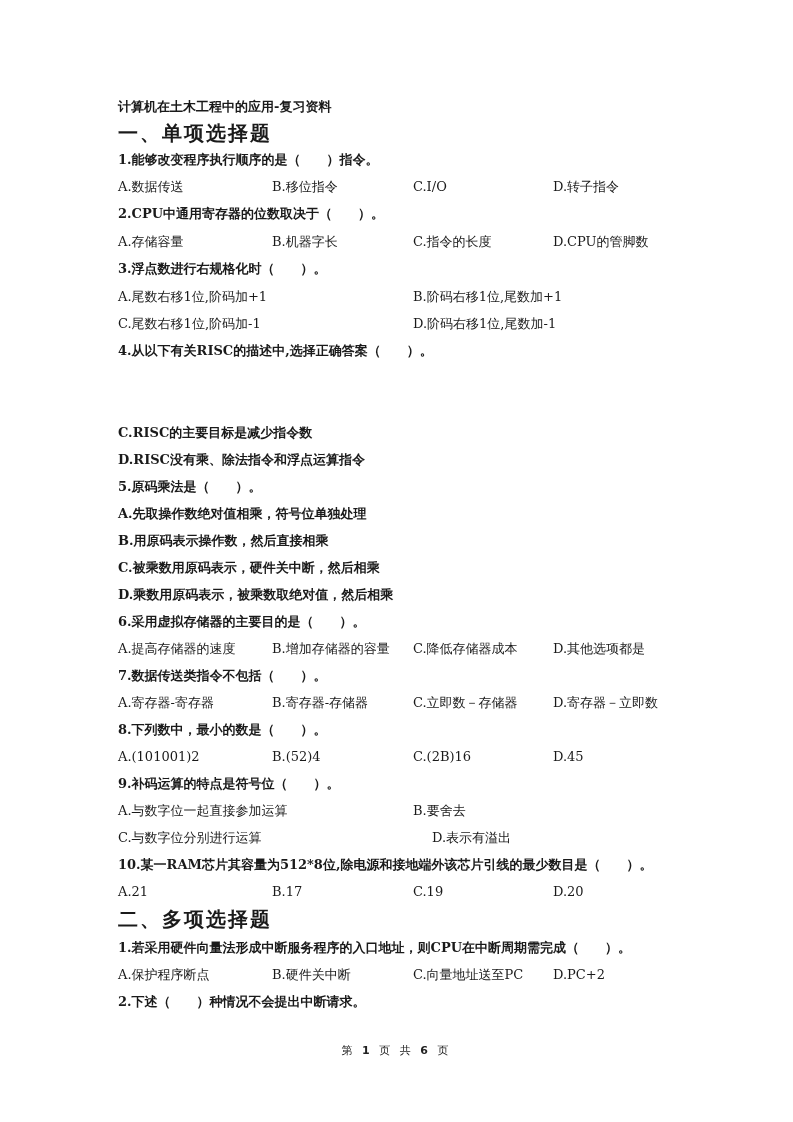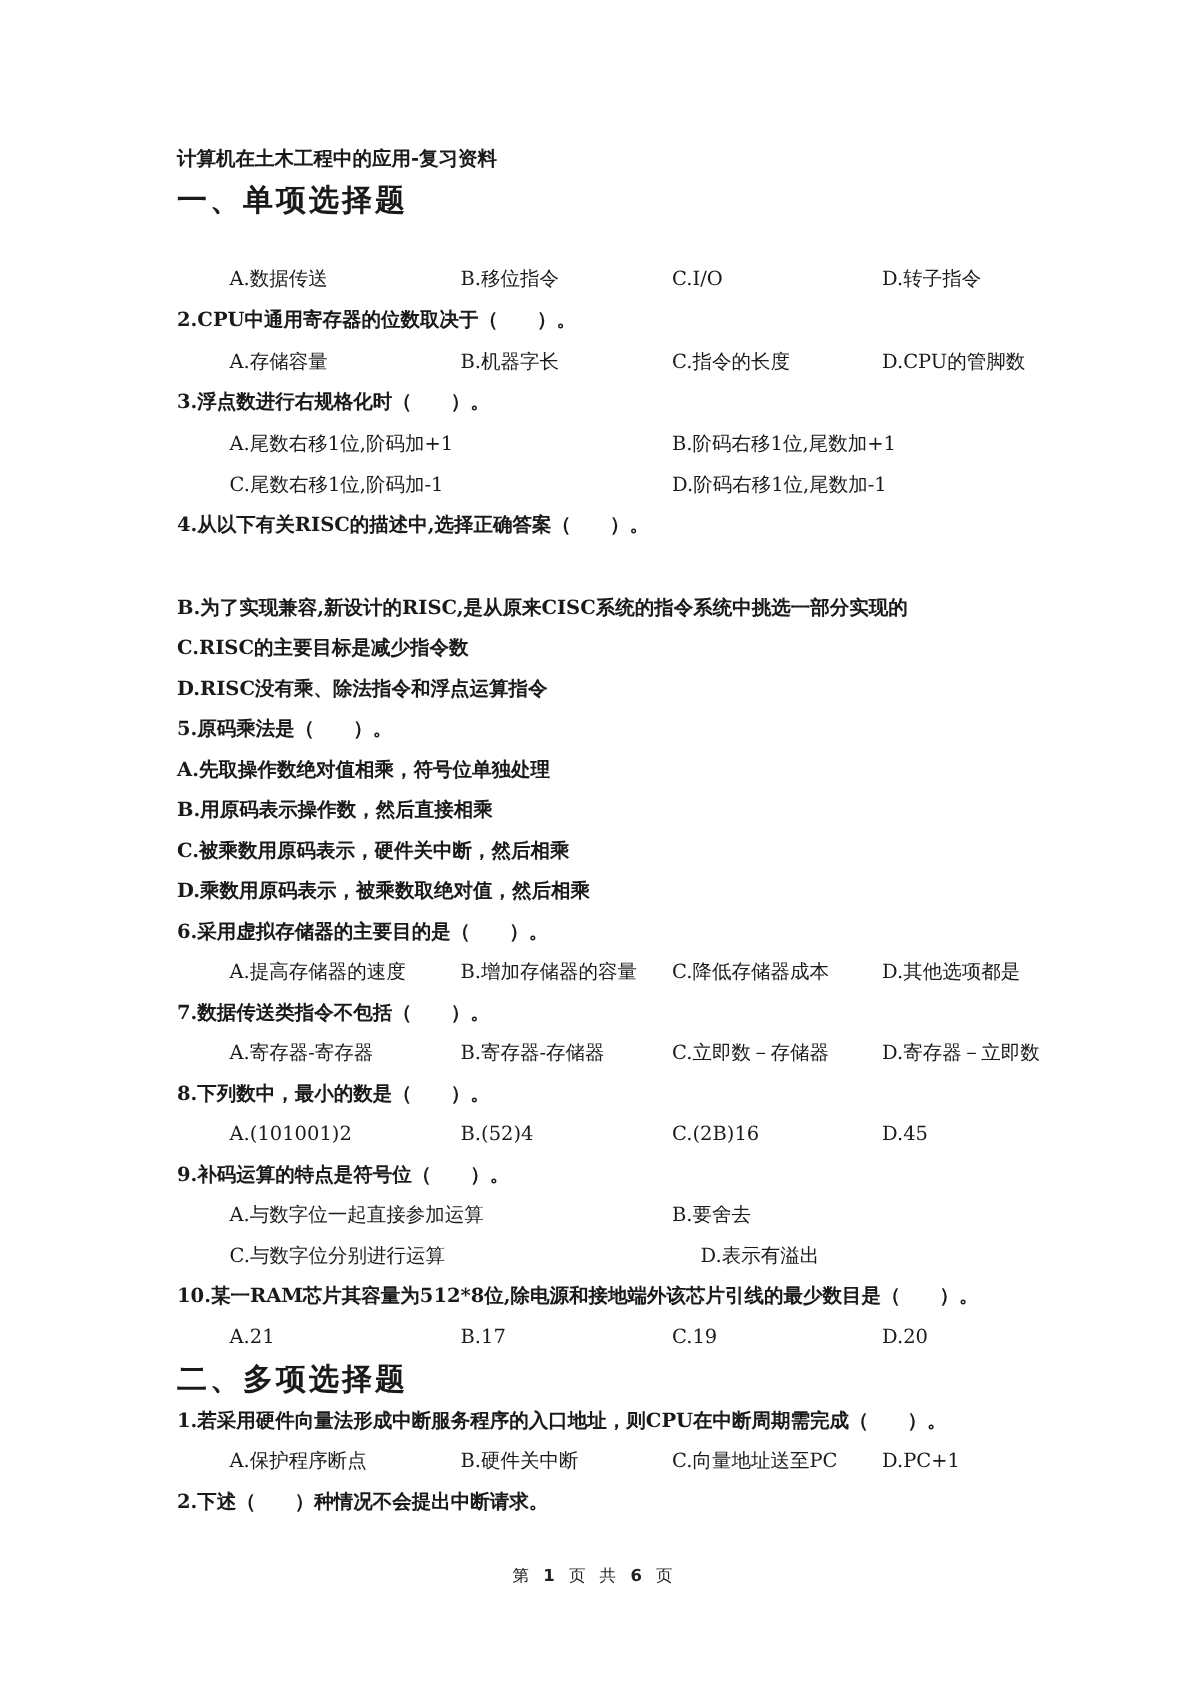--- a/index.html
+++ b/index.html
@@ -3,53 +3,53 @@
 <meta charset="utf-8">
 <style>
   html, body { margin:0; padding:0; background:#ffffff; }
   body { width:793px; height:1122px; position:relative; overflow:hidden;
          font-family: "DejaVu Serif", "Liberation Serif", serif; color:#1a1a1a; }
   .page { position:absolute; left:0; top:0; width:793px; height:1122px; background:#fff; }
   .line { position:absolute; left:118px; font-size:13px; line-height:16px; white-space:nowrap;font-weight:bold; }
   .title { font-family: "DejaVu Sans", "Liberation Sans", sans-serif; font-size:13px; }
   .section { font-weight:bold; font-size:20px; letter-spacing:2px; font-family: "DejaVu Sans", "Liberation Sans", sans-serif; }
   .section.light { font-weight:bold; }
-  .opt { position:absolute; font-size:13px; line-height:16px; white-space:nowrap;margin-left:35px; }
+  .opt { position:absolute; font-size:13px; line-height:16px; white-space:nowrap; }
   .footer { position:absolute; top:1043px; left:0; width:793px; text-align:center;
             font-family: "DejaVu Sans", "Liberation Sans", sans-serif; font-size:11px; letter-spacing:3px; color:#222; }
   .footer b { font-weight:bold; }
 </style>
 </head>
 <body>
 
 <div class="page">
 
   <div class="line title" style="top:99px">计算机在土木工程中的应用-复习资料</div>
 
   <div class="line section" style="top:125px">一、单项选择题</div>
 
+  <div class="line" style="top:152px">1.能够改变程序执行顺序的是（　　）指令。</div>
   <div class="opt" style="top:179px;left:118px">A.数据传送</div>
   <div class="opt" style="top:179px;left:272px">B.移位指令</div>
   <div class="opt" style="top:179px;left:413px">C.I/O</div>
   <div class="opt" style="top:179px;left:553px">D.转子指令</div>
 
   <div class="line" style="top:206px">2.CPU中通用寄存器的位数取决于（　　）。</div>
   <div class="opt" style="top:234px;left:118px">A.存储容量</div>
   <div class="opt" style="top:234px;left:272px">B.机器字长</div>
   <div class="opt" style="top:234px;left:413px">C.指令的长度</div>
   <div class="opt" style="top:234px;left:553px">D.CPU的管脚数</div>
 
   <div class="line" style="top:261px">3.浮点数进行右规格化时（　　）。</div>
   <div class="opt" style="top:289px;left:118px">A.尾数右移1位,阶码加+1</div>
   <div class="opt" style="top:289px;left:413px">B.阶码右移1位,尾数加+1</div>
   <div class="opt" style="top:316px;left:118px">C.尾数右移1位,阶码加-1</div>
   <div class="opt" style="top:316px;left:413px">D.阶码右移1位,尾数加-1</div>
 
   <div class="line" style="top:343px">4.从以下有关RISC的描述中,选择正确答案（　　）。</div>
-  <div class="line" style="top:398px">B.为了实现兼容,新设计的RISC,是从原来CISC系统的指令系统中挑选一部分实现的</div>
   <div class="line" style="top:425px">C.RISC的主要目标是减少指令数</div>
   <div class="line" style="top:452px">D.RISC没有乘、除法指令和浮点运算指令</div>
 
   <div class="line" style="top:479px">5.原码乘法是（　　）。</div>
   <div class="line" style="top:506px">A.先取操作数绝对值相乘，符号位单独处理</div>
   <div class="line" style="top:533px">B.用原码表示操作数，然后直接相乘</div>
   <div class="line" style="top:560px">C.被乘数用原码表示，硬件关中断，然后相乘</div>
   <div class="line" style="top:587px">D.乘数用原码表示，被乘数取绝对值，然后相乘</div>
 
   <div class="line" style="top:614px">6.采用虚拟存储器的主要目的是（　　）。</div>
@@ -81,21 +81,21 @@
   <div class="opt" style="top:884px;left:272px">B.17</div>
   <div class="opt" style="top:884px;left:413px">C.19</div>
   <div class="opt" style="top:884px;left:553px">D.20</div>
 
   <div class="line section light" style="top:911px">二、多项选择题</div>
 
   <div class="line" style="top:940px">1.若采用硬件向量法形成中断服务程序的入口地址，则CPU在中断周期需完成（　　）。</div>
   <div class="opt" style="top:967px;left:118px">A.保护程序断点</div>
   <div class="opt" style="top:967px;left:272px">B.硬件关中断</div>
   <div class="opt" style="top:967px;left:413px">C.向量地址送至PC</div>
-  <div class="opt" style="top:967px;left:553px">D.PC+1</div>
+  <div class="opt" style="top:967px;left:553px">D.PC+2</div>
 
   <div class="line" style="top:994px">2.下述（　　）种情况不会提出中断请求。</div>
 
   <div class="footer">
     <span>第</span>
     <b>1</b>
     <span>页 共</span>
     <b>6</b>
     <span>页</span>
   </div>

